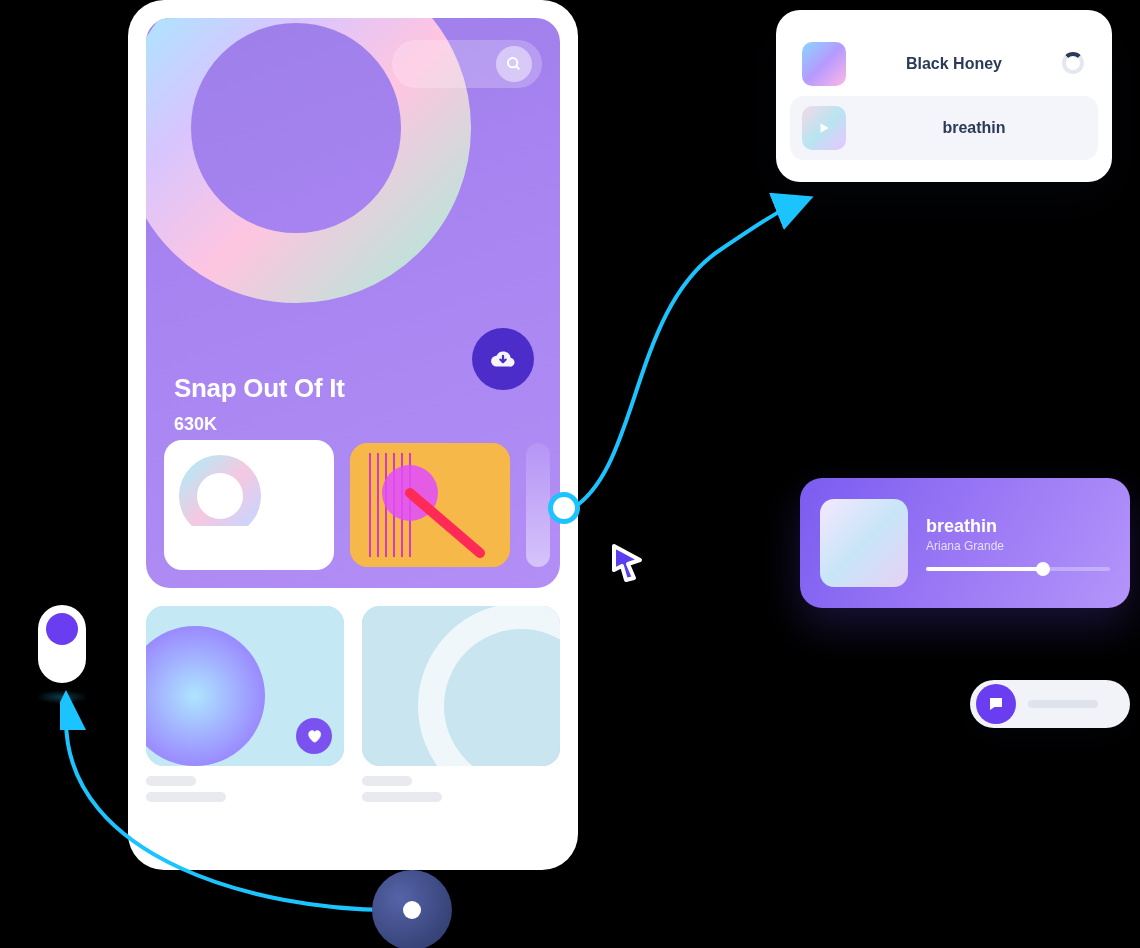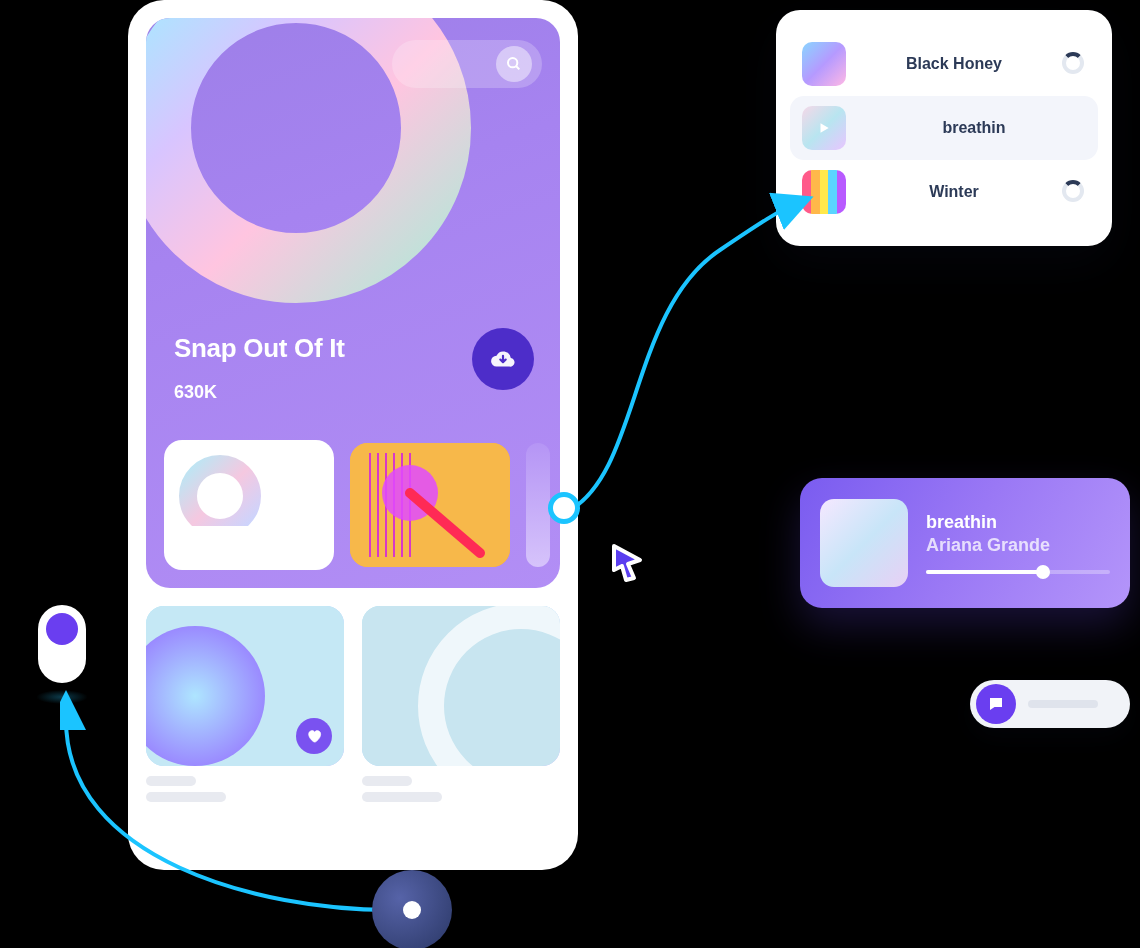--- a/index.html
+++ b/index.html
@@ -49,22 +49,22 @@
   padding-right: 10px;
 }
 .search-btn {
   width: 36px; height: 36px; border-radius: 50%;
   background: rgba(255,255,255,0.45);
   display: flex; align-items: center; justify-content: center;
 }
 .hero-info {
   position: absolute; left: 28px; top: 315px;
 }
-.hero-title { color: #fff; font-size: 26px; font-weight: 800; letter-spacing: -0.3px; }
-.hero-count { color: #fff; font-size: 18px; font-weight: 700; margin-top: 18px; }
+.hero-title { color: #fff; font-size: 26px; font-weight: 800; letter-spacing: -0.3px; margin-top: 40px; }
+.hero-count { color: #fff; font-size: 18px; font-weight: 700; margin-top: 10px; }
 .dl-btn {
   position: absolute; right: 26px; top: 310px;
   width: 62px; height: 62px; border-radius: 50%;
   background: #4d2dc9;
   display: flex; align-items: center; justify-content: center;
 }
 .carousel {
   position: absolute; left: 18px; bottom: 18px;
   display: flex; gap: 16px;
 }
@@ -149,21 +149,21 @@
   background: linear-gradient(120deg,#7a5cf0 0%, #9a78f5 50%, #b495fa 100%);
   display: flex; align-items: center; gap: 18px; padding: 20px;
   box-shadow: 0 18px 40px rgba(100,70,220,0.25);
 }
 .np-thumb {
   width: 88px; height: 88px; border-radius: 14px;
   background: linear-gradient(135deg,#f5e8ff,#c8e5f8,#e8d0f5);
 }
 .np-info { flex:1; }
 .np-title { color:#fff; font-weight:800; font-size:18px; }
-.np-artist { color: rgba(255,255,255,0.75); font-size:18px; font-weight:700; margin-top:2px; }
+.np-artist { color: rgba(255,255,255,0.75); font-size:12px; font-weight:400; margin-top:2px; }
 .np-progress {
   margin-top: 14px; width: 100%; height: 4px; border-radius: 2px;
   background: rgba(255,255,255,0.3); position: relative;
 }
 .np-progress-fill {
   height: 100%; width: 62%; background: #fff; border-radius: 2px;
 }
 .np-knob {
   position: absolute; left: 60%; top: -5px;
   width: 14px; height: 14px; border-radius: 50%; background: #fff;
@@ -329,27 +329,20 @@
       </div>
   </div>
   <div class="track selected">
     <div class="track-thumb" style="background:linear-gradient(135deg,#f5d8e8,#b8e5f0,#e8c5ff)">
       <svg width="14" height="14" viewBox="0 0 24 24" fill="#fff">
           <polygon points="6,4 20,12 6,20"></polygon>
         </svg>
     </div>
     <div class="track-name">breathin</div>
   </div>
-  <div class="track">
-    <div class="track-thumb" style="background:linear-gradient(90deg,#ff5a8a 0 20%,#ffb84a 20% 40%,#ffe84a 40% 60%,#5ad5ff 60% 80%,#b85aff 80% 100%)"></div>
-    <div class="track-name">Winter</div>
-    <div class="track-status">
-        <div class="ring"></div>
-      </div>
-  </div>
 </div>
 
 <div class="nowplaying">
   <div class="np-thumb"></div>
   <div class="np-info">
     <div class="np-title">breathin</div>
     <div class="np-artist">Ariana Grande</div>
     <div class="np-progress">
       <div class="np-progress-fill"></div>
       <div class="np-knob"></div>

